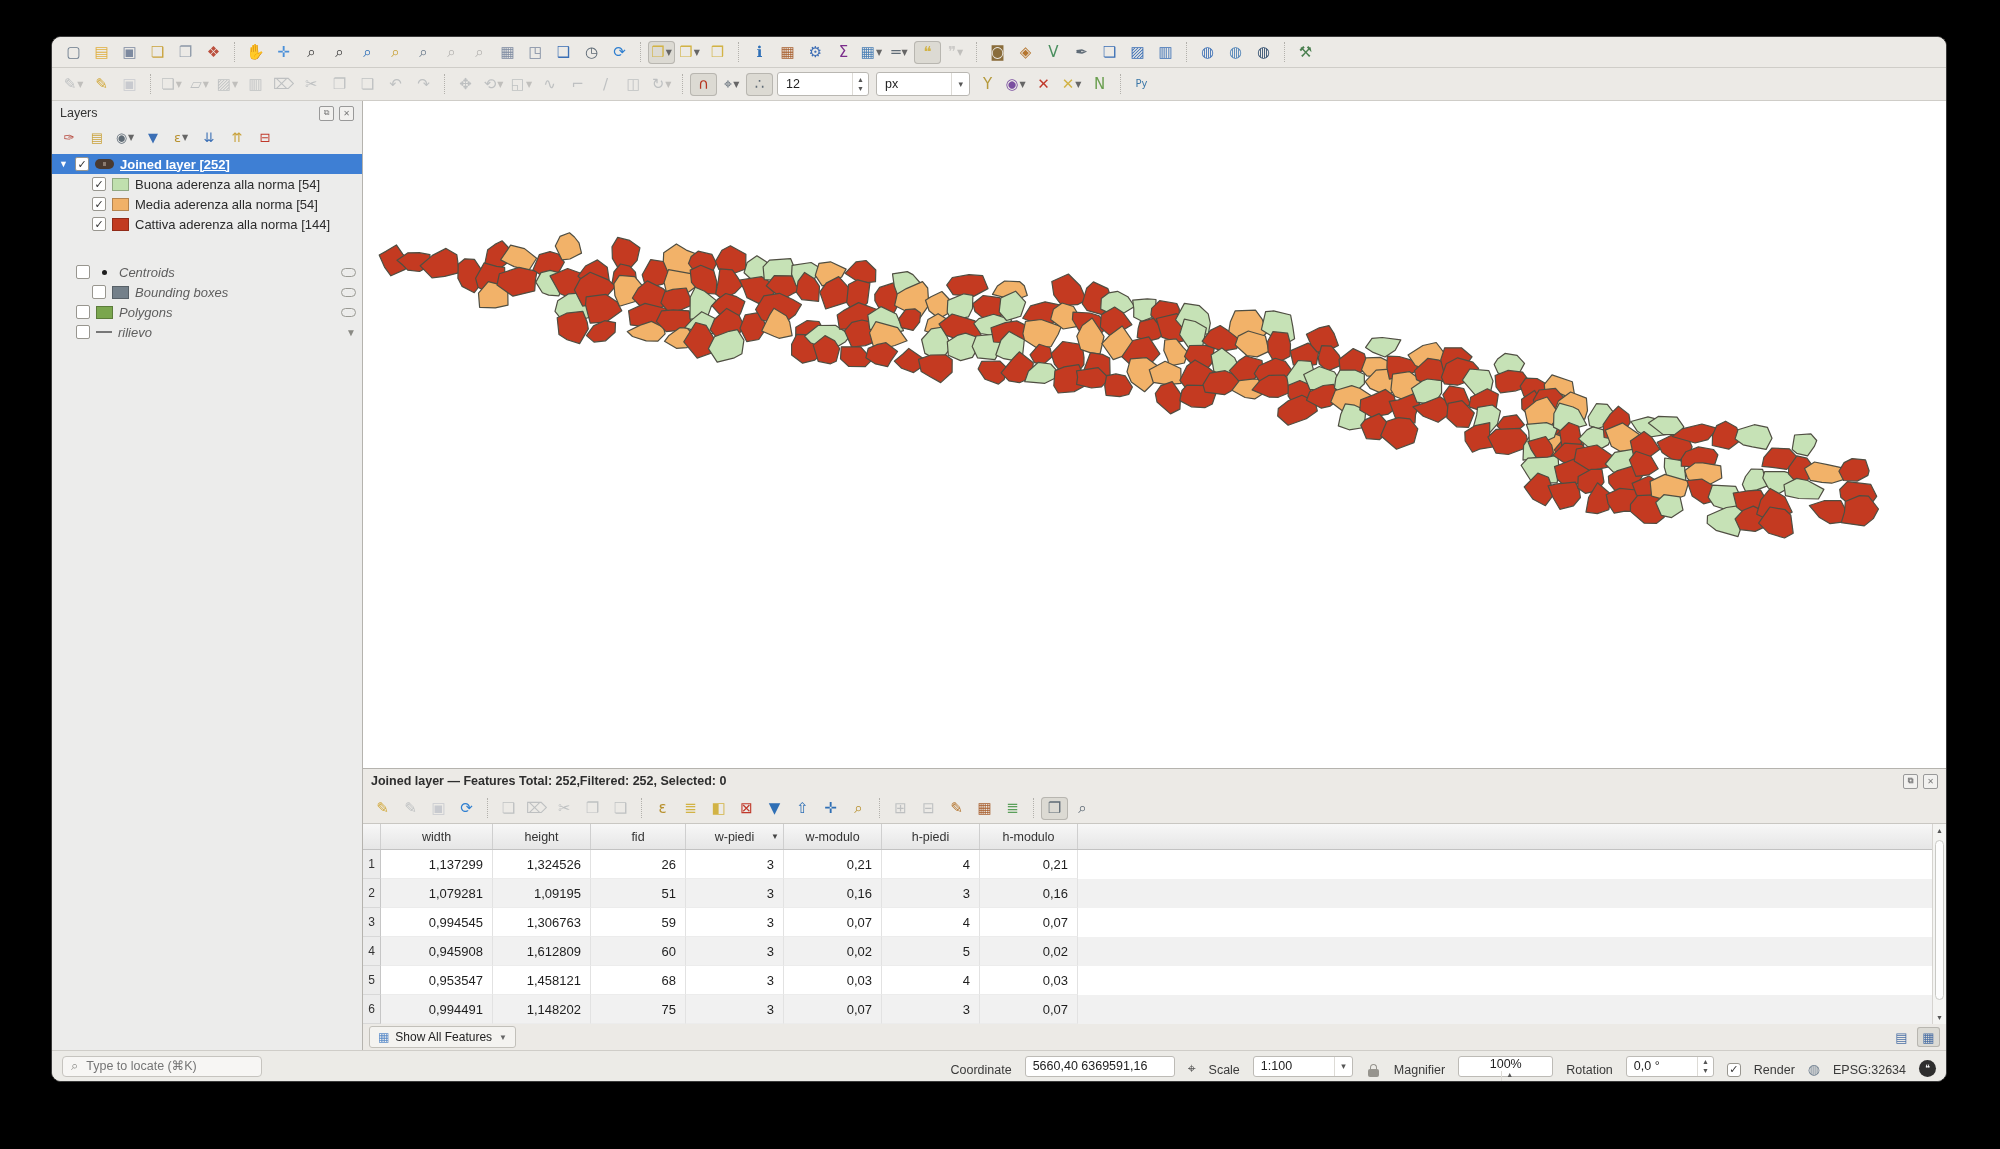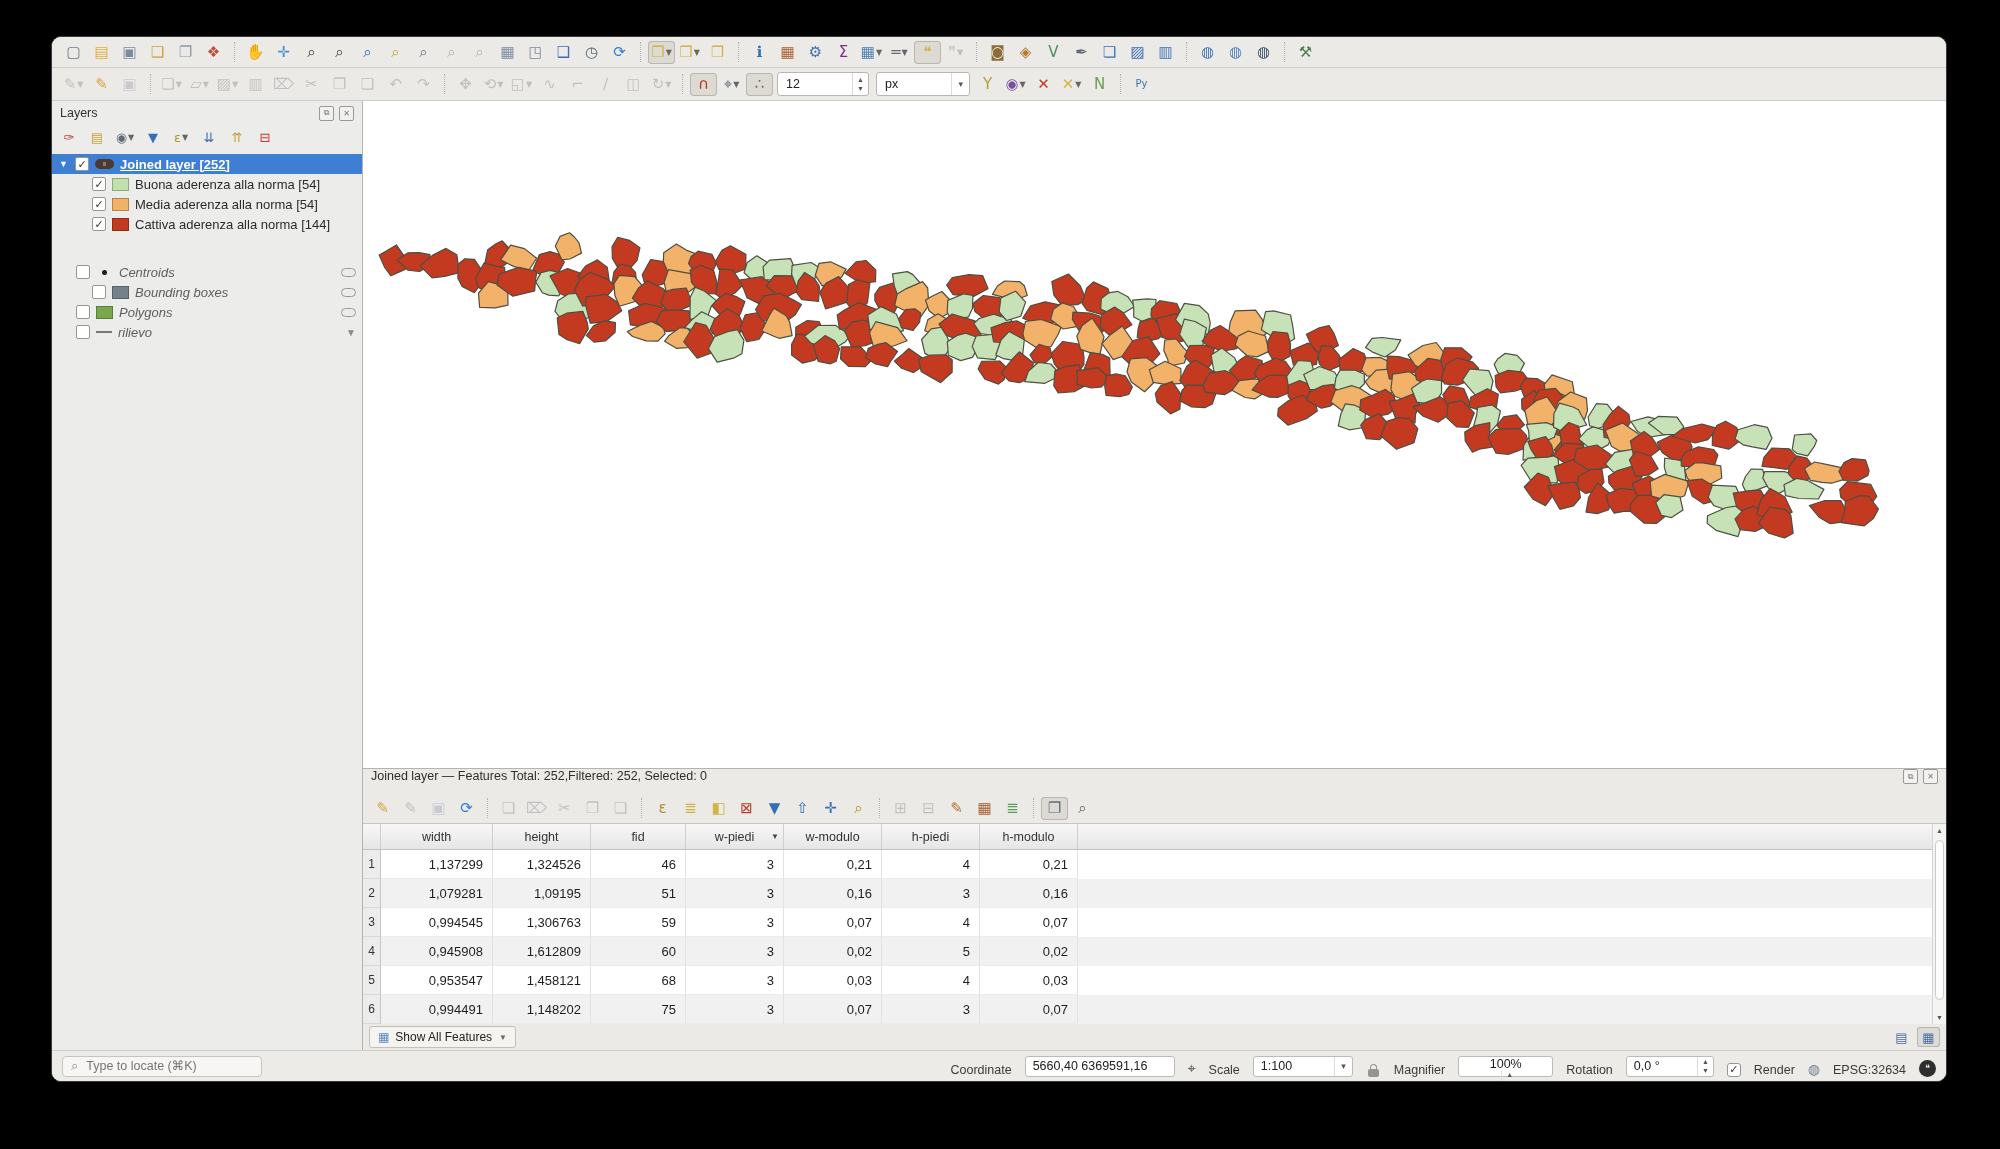--- a/index.html
+++ b/index.html
@@ -56,21 +56,21 @@
   .joined-icon:after{content:"";position:absolute;left:8px;top:3px;width:3px;height:4px;background:#8a7a6e;}
   .dotmark{width:5px;height:5px;background:#1e1e1e;border-radius:50%;margin:0 6px;flex:0 0 5px;}
   .linemark{width:16px;border-top:2px solid #777;flex:0 0 16px;}
   .scope-ind{margin-left:auto;width:15px;height:9px;border:1.5px solid #9a9a94;border-radius:5px;box-sizing:border-box;}
   .filter-ind{margin-left:auto;color:#8a8a84;font-size:10px;}
   
   .right-side{flex:1;display:flex;flex-direction:column;min-width:0;}
   .map-canvas{flex:1;background:#fff;position:relative;}
   .map-canvas svg{position:absolute;left:0;top:0;}
   .attr-panel{flex:0 0 275px;background:#eceae6;border-top:1px solid #b5b3ae;display:flex;flex-direction:column;}
-  .attr-title{height:24px;display:flex;align-items:flex-start;padding:0 8px;font-size:12.5px;color:#2e2e2e;}
+  .attr-title{height:24px;display:flex;align-items:center;padding:0 8px;font-size:12.5px;color:#2e2e2e;font-weight:bold;}
   .attr-toolbar{height:30px;display:flex;align-items:center;padding:0 6px;gap:1px;}
   .attr-table-wrap{flex:1;background:#fff;border-top:1px solid #c9c7c2;position:relative;overflow:hidden;}
   .thead{display:flex;height:25px;background:linear-gradient(#f7f7f7,#e6e6e6);border-bottom:1px solid #c2c2c2;
          font-size:12.5px;color:#333;}
   .th{display:flex;align-items:center;justify-content:center;border-right:1px solid #cfcfcf;position:relative;box-sizing:border-box;}
   .sortarr{position:absolute;right:4px;font-size:8px;color:#444;}
   .trow{display:flex;height:29px;font-size:13px;color:#1e1e1e;background:#fff;}
   .trow.alt{background:#f1f1f1;}
   .td{display:flex;align-items:center;justify-content:flex-end;padding-right:9px;border-right:1px solid #e2e2e2;
       border-bottom:1px solid #ececec;box-sizing:border-box;}
@@ -806,21 +806,21 @@
                     <span>h-piedi</span>
                   </div>
                   <div class="th" style="width: 98px;">
                     <span>h-modulo</span>
                   </div>
                 </div>
                 <div class="trow">
                   <div class="td rownum" style="width: 18px;">1</div>
                   <div class="td" style="width: 112px;">1,137299</div>
                   <div class="td" style="width: 98px;">1,324526</div>
-                  <div class="td" style="width: 95px;">46</div>
+                  <div class="td" style="width: 95px;">26</div>
                   <div class="td" style="width: 98px;">3</div>
                   <div class="td" style="width: 98px;">0,21</div>
                   <div class="td" style="width: 98px;">4</div>
                   <div class="td" style="width: 98px;">0,21</div>
                 </div>
                 <div class="trow alt">
                   <div class="td rownum" style="width: 18px;">2</div>
                   <div class="td" style="width: 112px;">1,079281</div>
                   <div class="td" style="width: 98px;">1,09195</div>
                   <div class="td" style="width: 95px;">51</div>

